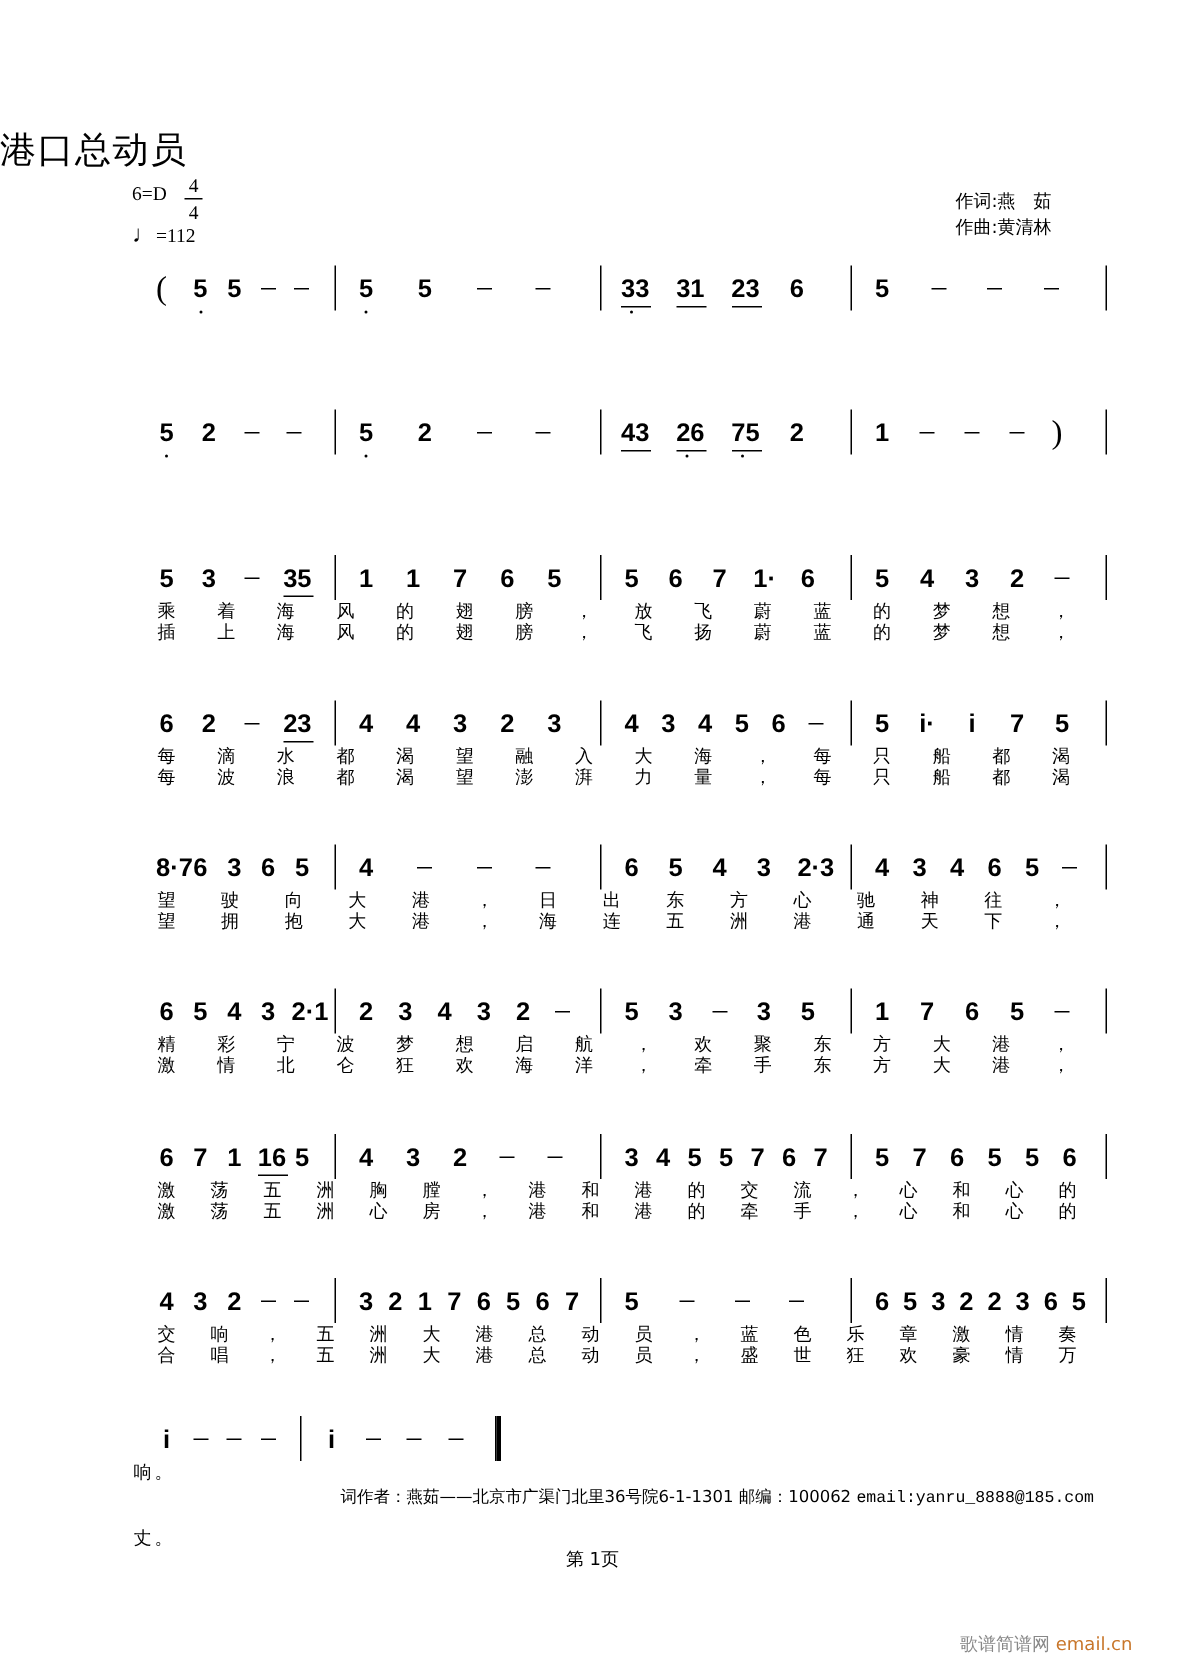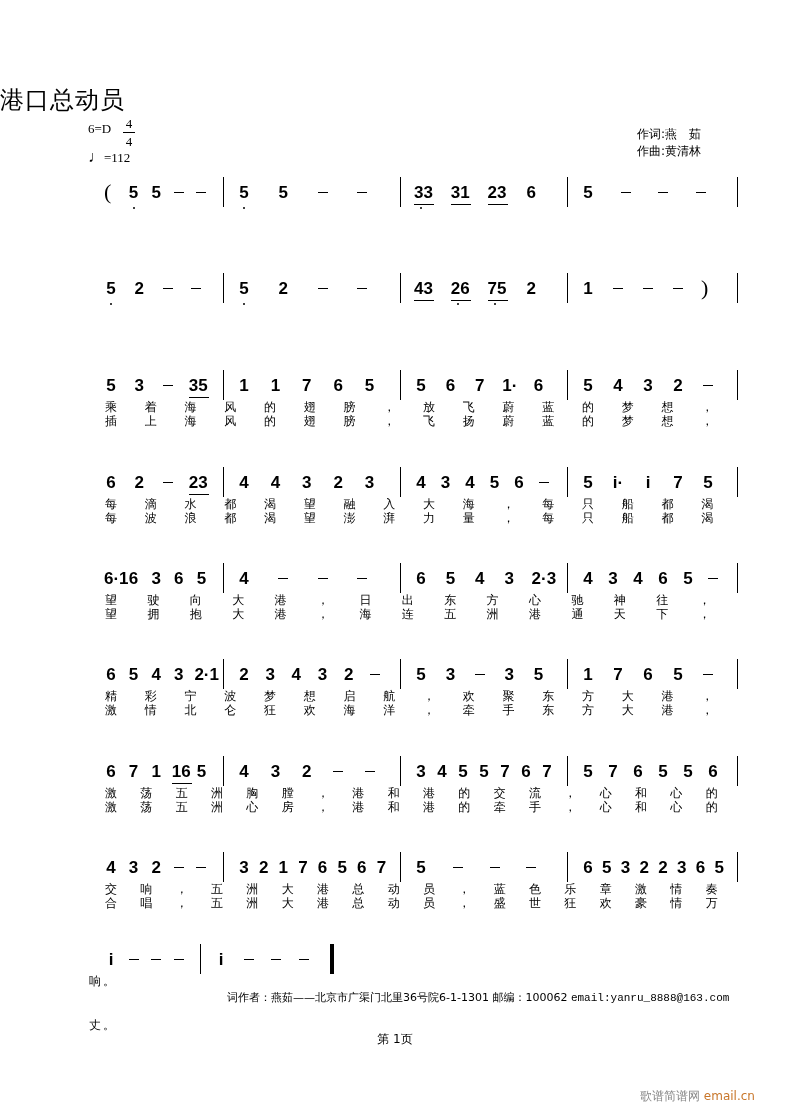--- a/index.html
+++ b/index.html
@@ -215,21 +215,21 @@
       <div class="lyr" style="left: 422px; top: 38px;">力</div>
       <div class="lyr" style="left: 461.75px; top: 38px;">量</div>
       <div class="lyr" style="left: 501.5px; top: 38px;">，</div>
       <div class="lyr" style="left: 541.25px; top: 38px;">每</div>
       <div class="lyr" style="left: 581px; top: 38px;">只</div>
       <div class="lyr" style="left: 620.75px; top: 38px;">船</div>
       <div class="lyr" style="left: 660.5px; top: 38px;">都</div>
       <div class="lyr" style="left: 700.25px; top: 38px;">渴</div>
     </div>
     <div class="abs line" style="top: 569px;">
-      <div class="note" style="left: 104px; width: 18px;">6·1</div>
+      <div class="note" style="left: 104px; width: 18px;">8·7</div>
       <div class="note" style="left: 126.6px; width: 14px;">6</div>
       <div class="note" style="left: 149.2px; width: 14px;">3</div>
       <div class="note" style="left: 171.8px; width: 14px;">6</div>
       <div class="note" style="left: 194.4px; width: 14px;">5</div>
       <div class="note" style="left: 237px; width: 14px;">4</div>
       <div class="dash" style="left: 278.25px;"></div>
       <div class="dash" style="left: 317.5px;"></div>
       <div class="dash" style="left: 356.75px;"></div>
       <div class="note" style="left: 414px; width: 14px;">6</div>
       <div class="note" style="left: 443.4px; width: 14px;">5</div>
@@ -481,18 +481,18 @@
       <div class="barline" style="left: 200px;"></div>
       <div class="final" style="left: 330px;"></div>
       <div class="lyr" style="left: 88px; top: 24px;">响</div>
       <div class="lyr" style="left: 102px; top: 24px;">。</div>
       <div class="lyr" style="left: 88px; top: 68px;">丈</div>
       <div class="lyr" style="left: 102px; top: 68px;">。</div>
     </div>
   </div>
 
 <div class="abs footer">
-  <span>词作者：燕茹——北京市广渠门北里36号院6-1-1301 邮编：100062 </span><span class="mono">email:yanru_8888@163.com</span>
+  <span>词作者：燕茹——北京市广渠门北里36号院6-1-1301 邮编：100062 </span><span class="mono">email:yanru_8888@185.com</span>
 </div>
 <div class="abs pagenum">第 1页</div>
 <div class="abs wm">
   <span>歌谱简谱网</span> <span class="en">email.cn</span>
 </div>
 
 </body></html>

